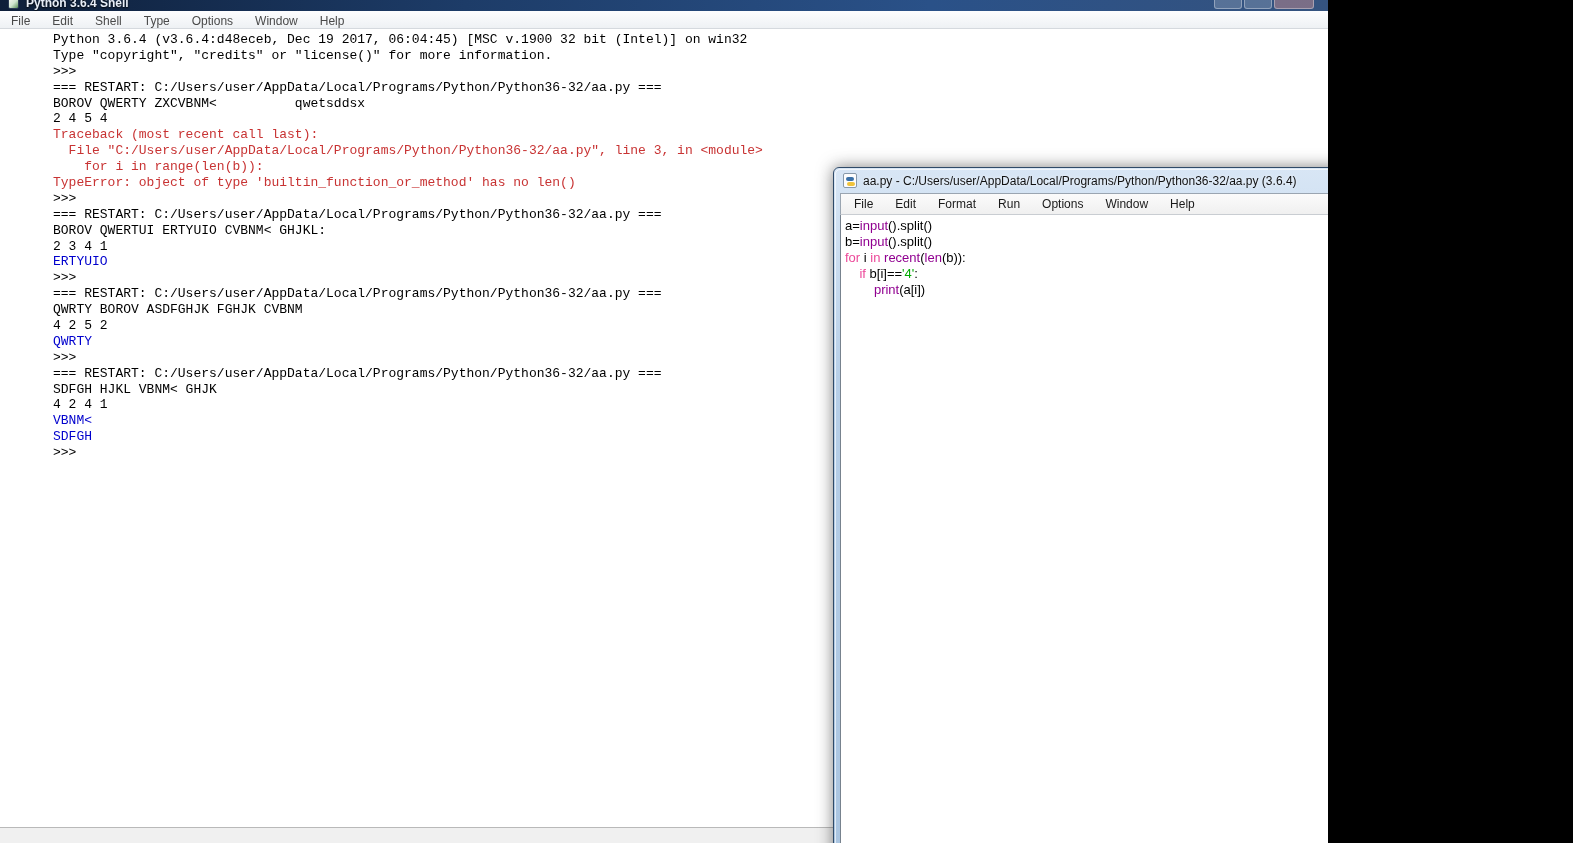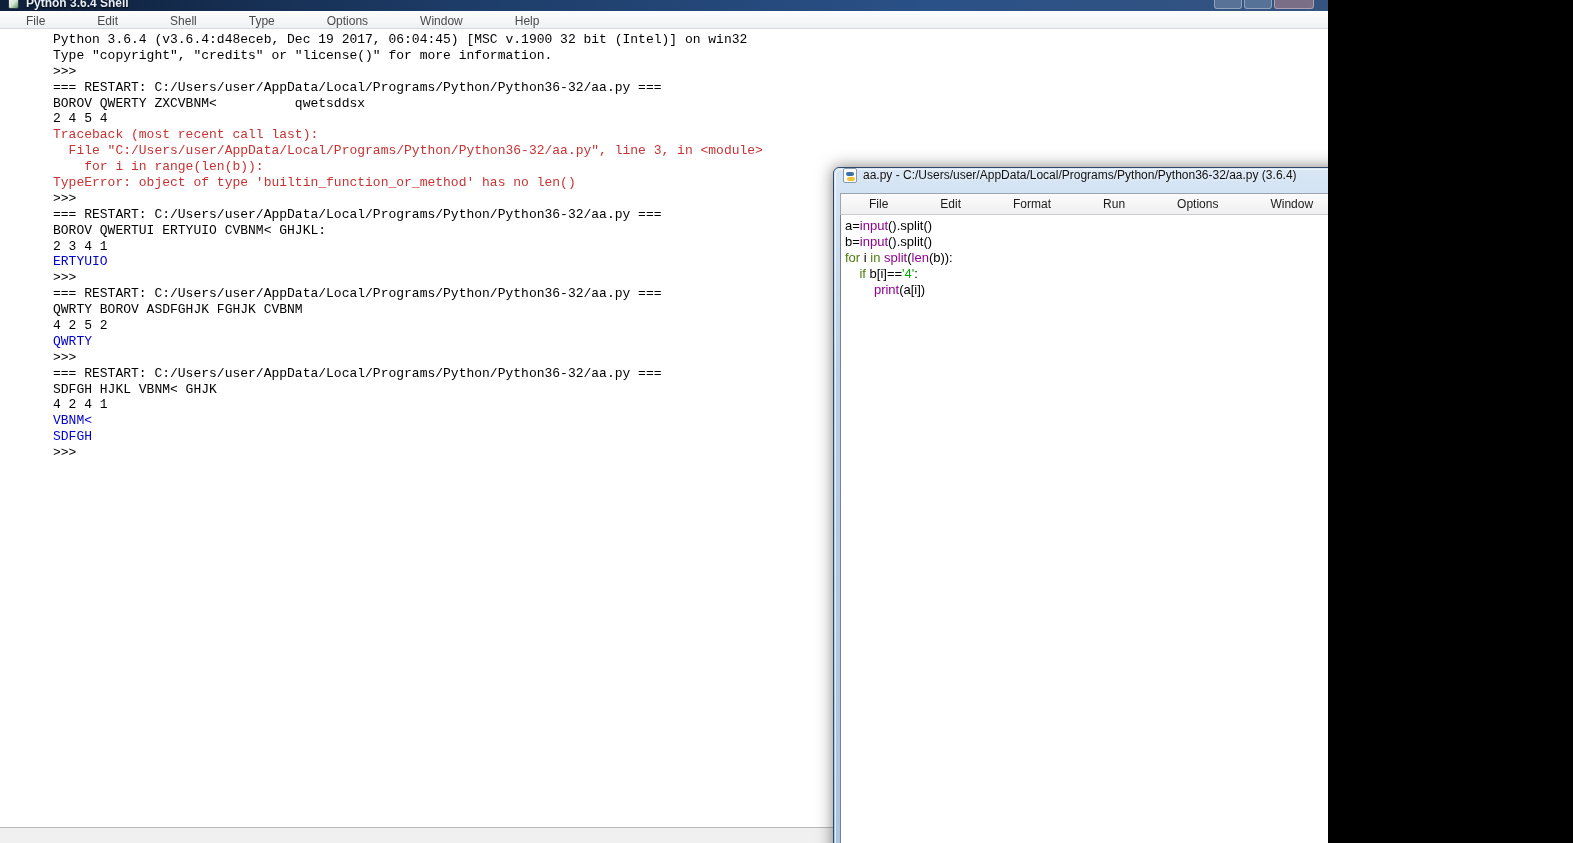--- a/index.html
+++ b/index.html
@@ -14,21 +14,21 @@
     color:#e8eef8; text-shadow:0 1px 2px #000; white-space:nowrap;}
   .shell-title-icon{ position:absolute; left:8px; top:-2px; width:11px; height:11px; border-radius:2px;
     background:linear-gradient(135deg,#f5f5f0 0%,#cfe6cf 50%,#5a8f5a 100%); border:1px solid #2a3a55;}
   .ghost-btns{ position:absolute; right:14px; top:0; display:flex; gap:2px;}
   .ghost-btn{ width:28px; height:9px; background:rgba(255,255,255,.18);
     border:1px solid rgba(255,255,255,.35); border-top:none; border-radius:0 0 3px 3px;}
   .ghost-btn.close{ width:40px; background:rgba(255,160,150,.35);}
 
   .shell-menubar{ position:absolute; left:0; top:11px; right:0; height:18px;
     background:linear-gradient(#fdfdfe,#eef1f4); border-bottom:1px solid #d5d9de; z-index:1;}
-  .shell-menubar .menu-item, .editor-menubar .menu-item{ display:inline-block; padding:0 26px;
+  .shell-menubar .menu-item, .editor-menubar .menu-item{ display:inline-block; padding:0 11px;
     line-height:17px; font-size:12px; color:#4a4a4a; cursor:default; white-space:nowrap;}
   .editor-menubar .menu-item{ color:#1a1a1a; line-height:21px;}
 
   .shell-lines{ position:absolute; left:5px; top:32px; z-index:1;
     font-family:"Liberation Mono", monospace; font-size:13px;margin-left:48px;}
   .sline{ height:15.9px; line-height:15.9px; white-space:pre;}
   .c-d{ color:#000000; }
   .c-e{ color:#c83333; }
   .c-o{ color:#0000cd; }
 
@@ -42,21 +42,21 @@
     background:linear-gradient(to right, rgba(10,10,10,0.25) 0px, rgba(5,5,5,0.85) 14px, #000 30px);
     border-radius:6px 0 0 0;}
 
   
   .editor{ position:absolute; left:833px; top:167px; width:691px; height:700px; z-index:5;
     border-radius:6px 6px 0 0; border:1px solid #2f4a68;
     background:linear-gradient(#d8e6f5,#b7cfe8 30%,#a9c4e0);
     box-shadow:0 0 16px rgba(60,60,60,.65);}
   .editor::before{ content:""; position:absolute; inset:1px; border-radius:5px 5px 0 0;
     border:1px solid rgba(255,255,255,.65); pointer-events:none;}
-  .editor-titlebar{ position:relative; height:25px; display:flex; align-items:flex-start; padding-left:9px;}
+  .editor-titlebar{ position:relative; height:25px; display:flex; align-items:center; padding-left:9px;}
   .editor-title-icon{ width:14px; height:15px; margin-right:6px; position:relative;
     background:#fdfdfd; border:1px solid #8899aa; border-radius:2px;}
   .editor-title-icon::before{ content:""; position:absolute; left:2px; top:3px; width:8px; height:4px;
     border-radius:2px; background:#3b71a8;}
   .editor-title-icon::after{ content:""; position:absolute; left:3px; top:8px; width:8px; height:4px;
     border-radius:2px; background:#f0c33c;}
   .editor-title-text{ font-size:12px; color:#111; white-space:nowrap; overflow:hidden; max-width:560px;
     text-shadow:0 0 4px rgba(255,255,255,.9);}
 
   .caption-buttons{ position:absolute; top:1px; right:13px; display:flex; z-index:6;}
@@ -78,21 +78,21 @@
   .glyph-x span:nth-child(2){ transform:rotate(-45deg);}
 
   .editor-client{ position:absolute; left:6px; right:6px; top:25px; bottom:0; background:#f2f2f2;}
   .editor-menubar{ height:22px; background:linear-gradient(#fbfbfb,#f0f0f0);
     border:1px solid #9aa5b1; border-bottom:1px solid #c9cdd2; padding-left:2px;}
   .editor-textarea{ position:absolute; left:0; right:0; top:22px; bottom:0; background:#fff;
     border:1px solid #77828e; border-top:none; overflow:hidden;}
   .code-lines{ position:absolute; left:4px; top:3px;
     font-family:Liberation Sans, sans-serif; font-size:13px;}
   .cline{ height:16px; line-height:16px; white-space:pre;}
-  .tok-p{ color:#000000;} .tok-k{ color:#4d7c0f;margin-top:32px;} .tok-b{ color:#900090;} .tok-s{ color:#00aa00;}
+  .tok-p{ color:#000000;} .tok-k{ color:#ec4899;margin-top:32px;} .tok-b{ color:#900090;} .tok-s{ color:#00aa00;}
 
   .vscroll{ position:absolute; top:1px; right:1px; bottom:0; width:17px; background:#f0f0f0;
     border-left:1px solid #d9d9d9;}
   .scroll-up{ position:relative; height:17px; background:linear-gradient(#fcfcfc,#e8e8e8);
     border:1px solid #c6c6c6; border-radius:2px;}
   .scroll-up .tri{ position:absolute; left:4px; top:6px; width:0; height:0;
     border-left:4px solid transparent; border-right:4px solid transparent; border-bottom:5px solid #5a5a5a;}
   .scroll-thumb{ position:absolute; left:1px; top:18px; width:14px; height:525px;
     background:linear-gradient(90deg,#f4f4f4,#dcdcdc); border:1px solid #aab4bf; border-radius:2px;}
 </style>
@@ -169,21 +169,21 @@
           </span>
       </div>
     </div>
 
     <div class="editor-client">
       <div class="editor-menubar"><span class="menu-item">File</span><span class="menu-item">Edit</span><span class="menu-item">Format</span><span class="menu-item">Run</span><span class="menu-item">Options</span><span class="menu-item">Window</span><span class="menu-item">Help</span></div>
       <div class="editor-textarea">
         <div class="code-lines">
             <div class="cline"><span class="tok-p">a=</span><span class="tok-b">input</span><span class="tok-p">().split()</span></div>
             <div class="cline"><span class="tok-p">b=</span><span class="tok-b">input</span><span class="tok-p">().split()</span></div>
-            <div class="cline"><span class="tok-k">for</span><span class="tok-p"> i </span><span class="tok-k">in</span><span class="tok-p"> </span><span class="tok-b">split</span><span class="tok-p">(</span><span class="tok-b">len</span><span class="tok-p">(b)):</span></div>
+            <div class="cline"><span class="tok-k">for</span><span class="tok-p"> i </span><span class="tok-k">in</span><span class="tok-p"> </span><span class="tok-b">recent</span><span class="tok-p">(</span><span class="tok-b">len</span><span class="tok-p">(b)):</span></div>
             <div class="cline"><span class="tok-p">    </span><span class="tok-k">if</span><span class="tok-p"> b[i]==</span><span class="tok-s">'4'</span><span class="tok-p">:</span></div>
             <div class="cline"><span class="tok-p">        </span><span class="tok-b">print</span><span class="tok-p">(a[i])</span></div>
           </div>
         <div class="vscroll">
           <div class="scroll-up">
             <span class="tri"></span>
           </div>
           <div class="scroll-thumb"></div>
         </div>
       </div>

